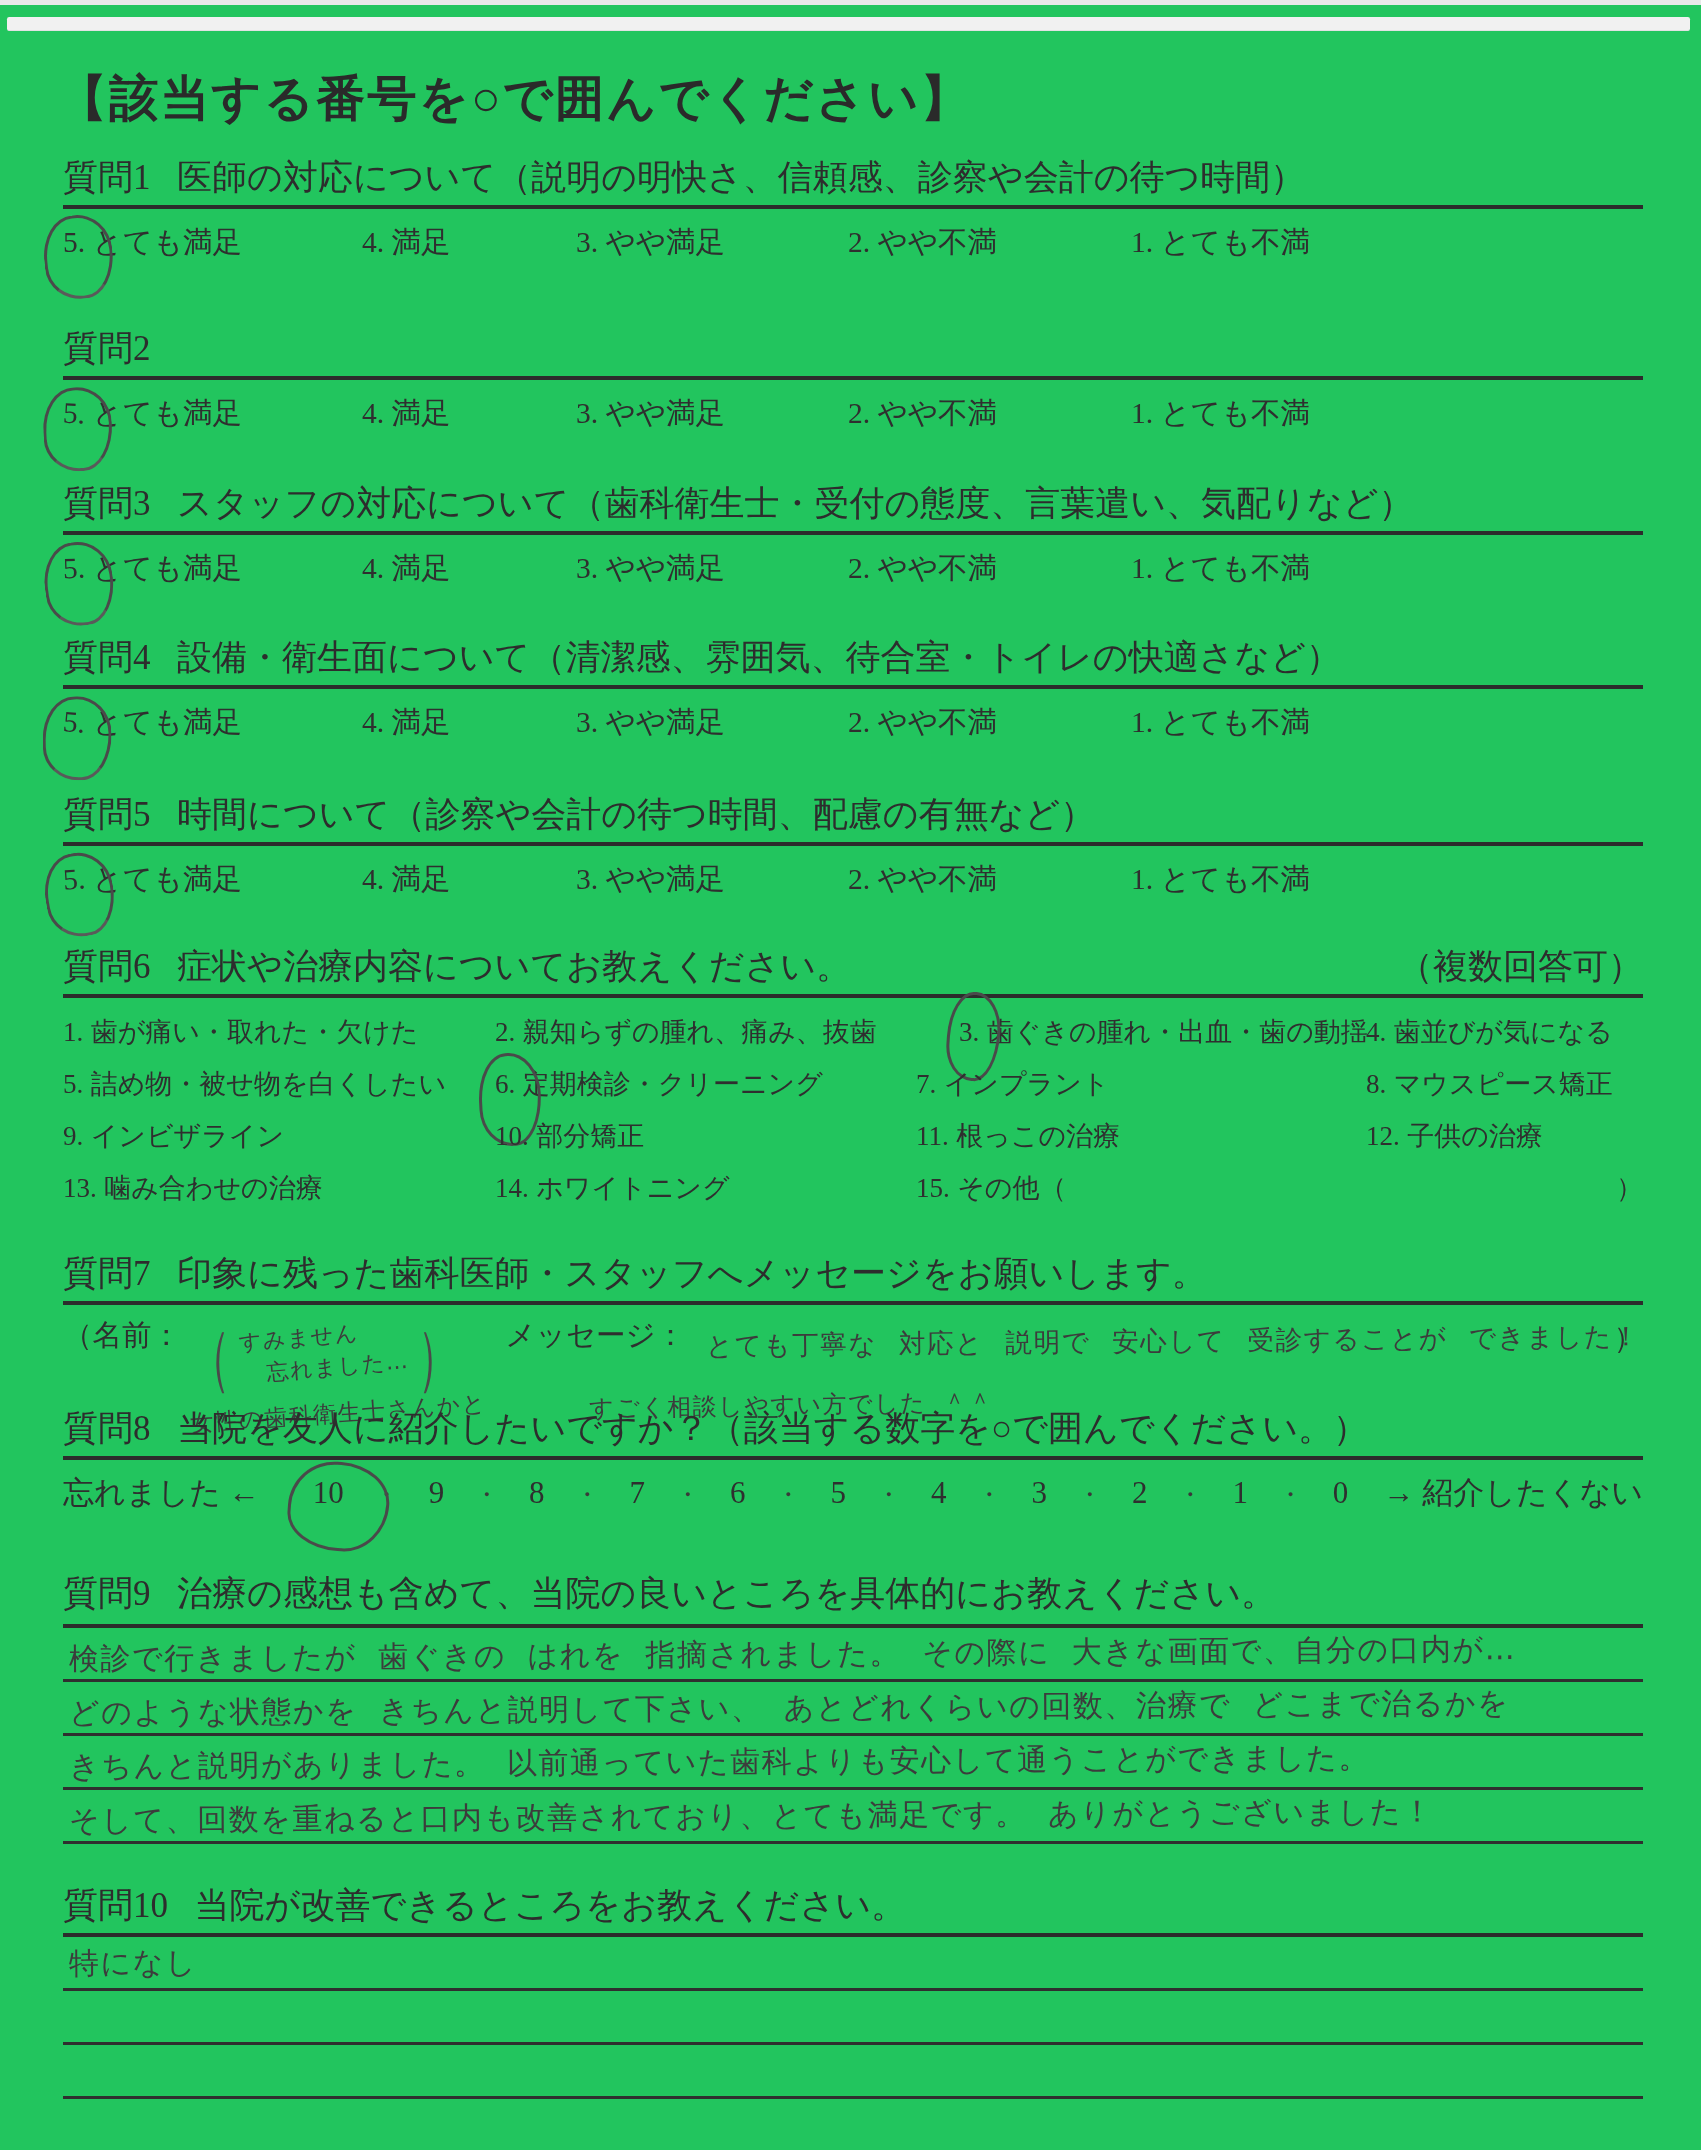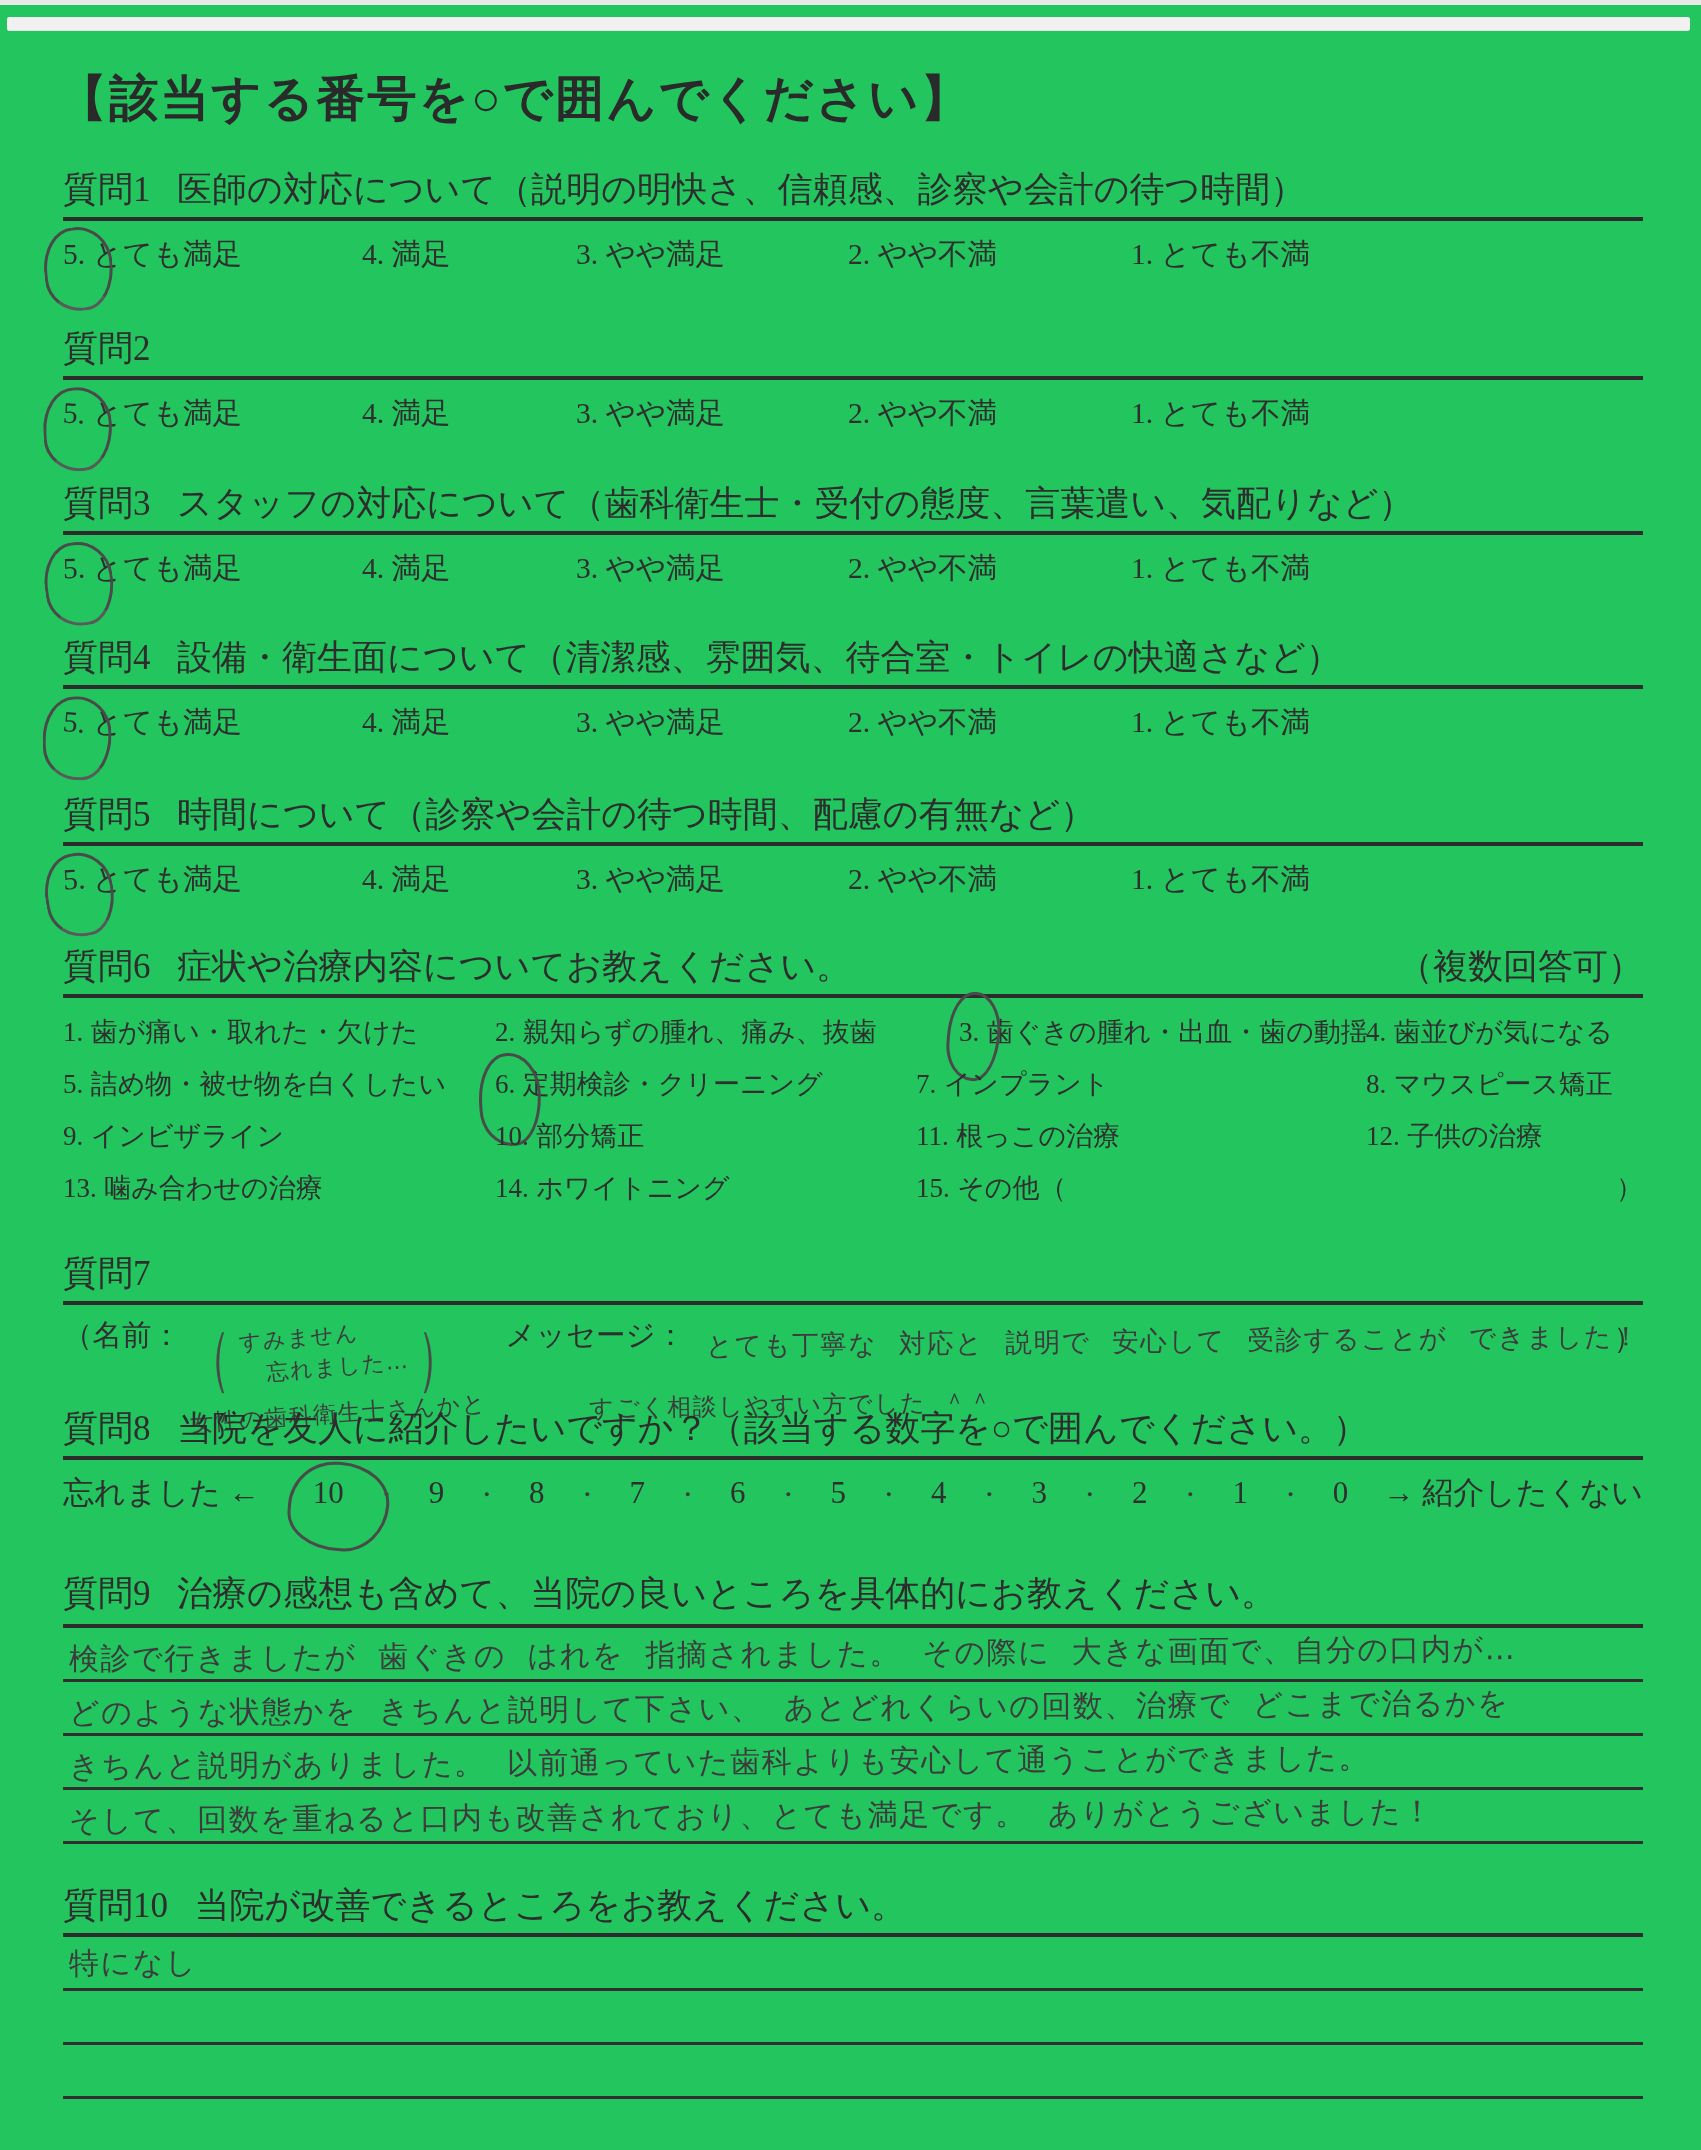--- a/index.html
+++ b/index.html
@@ -51,21 +51,21 @@
   .q10-ans{left:74px;}
 </style>
 </head>
 <body>
 
 <div class="page">
   <div class="scan-band"></div>
 
   <div class="form-title">【該当する番号を○で囲んでください】</div>
 
-  <div class="sec" style="top:164px">
+  <div class="sec" style="top:152px">
     <div class="q-head">
       <span class="q-label">質問1</span>
       <span>医師の対応について（説明の明快さ、信頼感、診察や会計の待つ時間）</span>
     </div>
     <div class="rule"></div>
     <div class="rq-opts">
       <div class="opt" style="left:0"><span class="num circ circ5">5.</span><span>とても満足</span></div>
       <div class="opt" style="left:299px"><span class="num">4.</span><span>満足</span></div>
       <div class="opt" style="left:513px"><span class="num">3.</span><span>やや満足</span></div>
       <div class="opt" style="left:785px"><span class="num">2.</span><span>やや不満</span></div>
@@ -163,20 +163,21 @@
         <div class="q6-item" style="left:432px"><span class="num">14.</span><span>ホワイトニング</span></div>
         <div class="q6-item" style="left:853px"><span class="num">15.</span><span>その他（</span></div>
         <div class="q6-close">）</div>
       </div>
     </div>
   </div>
 
   <div class="sec" style="top:1248px">
     <div class="q-head">
       <span class="q-label">質問7</span>
+      <span>印象に残った歯科医師・スタッフへメッセージをお願いします。</span>
     </div>
     <div class="rule"></div>
     <div class="q7-row1">
       <span class="name-open">（名前：</span>
       <span class="hand-paren hw">（</span>
       <span class="name-block hw"><span>すみません</span><span class="name-line2">忘れました…</span></span>
       <span class="hand-paren hw">）</span>
       <span class="msg-label">メッセージ：</span>
       <span class="msg-line1 hw">とても丁寧な 対応と 説明で 安心して 受診することが できました！</span>
       <span class="q7-close">）</span>

